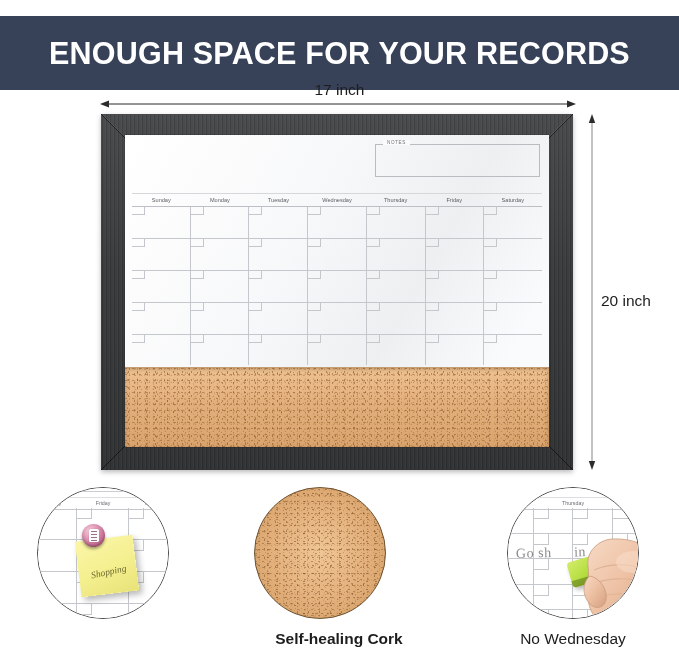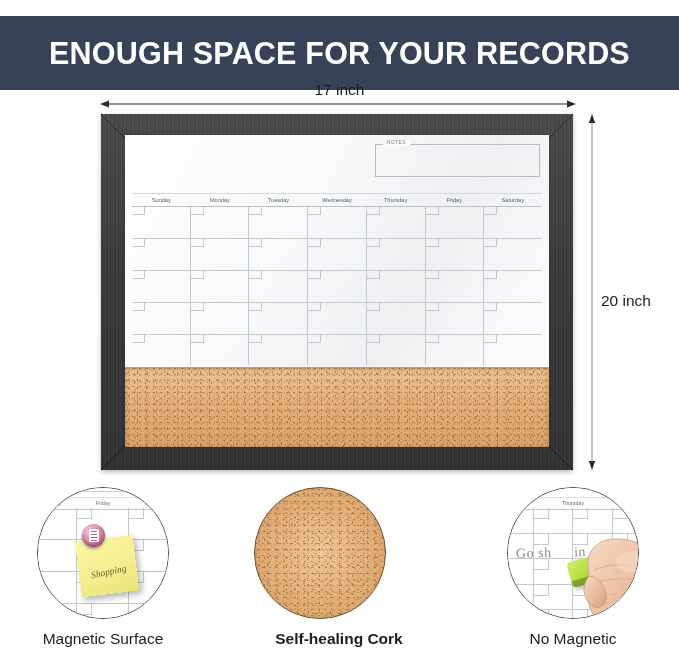--- a/index.html
+++ b/index.html
@@ -625,21 +625,20 @@
           </div>
         </div>
     </div>
     <div id="sticky-note">
       <div id="sticky-note-text">Shopping</div>
     </div>
     <div id="magnet">
       <div id="magnet-icon"></div>
     </div>
   </div>
-  <div class="feature-caption">Magnetic Surface</div>
 </div>
 
 <div class="feature" id="feature-2">
   <div id="cork-disc"></div>
   <div class="feature-caption">Self-healing Cork</div>
 </div>
 
 <div class="feature" id="feature-3">
   <div class="circle">
     <div class="mini-cal">
@@ -739,14 +738,14 @@
 
       <path d="M12,40 C26,34 44,33 58,38" fill="none" stroke="#d9ac8c" stroke-width="1.1" opacity="0.8"></path>
       <path d="M10,54 C26,48 46,47 62,52" fill="none" stroke="#d9ac8c" stroke-width="1.1" opacity="0.7"></path>
       <path d="M12,68 C28,63 48,62 64,67" fill="none" stroke="#d9ac8c" stroke-width="1.1" opacity="0.6"></path>
 
       <path d="M8,46 C0,52 0,66 8,74 C14,80 22,78 24,70 C26,60 18,48 8,46 Z" fill="url(#skin)" stroke="#c99b7c" stroke-width="0.8"></path>
 
       <ellipse cx="52" cy="32" rx="18" ry="11" fill="#fae3d0" opacity="0.45"></ellipse>
     </svg>
   </div>
-  <div class="feature-caption">No Magnetic</div>
+  <div class="feature-caption">No Wednesday</div>
 </div>
 
 </body></html>

